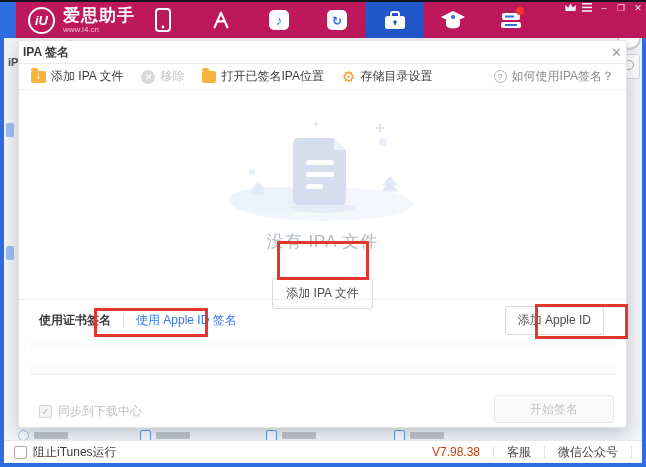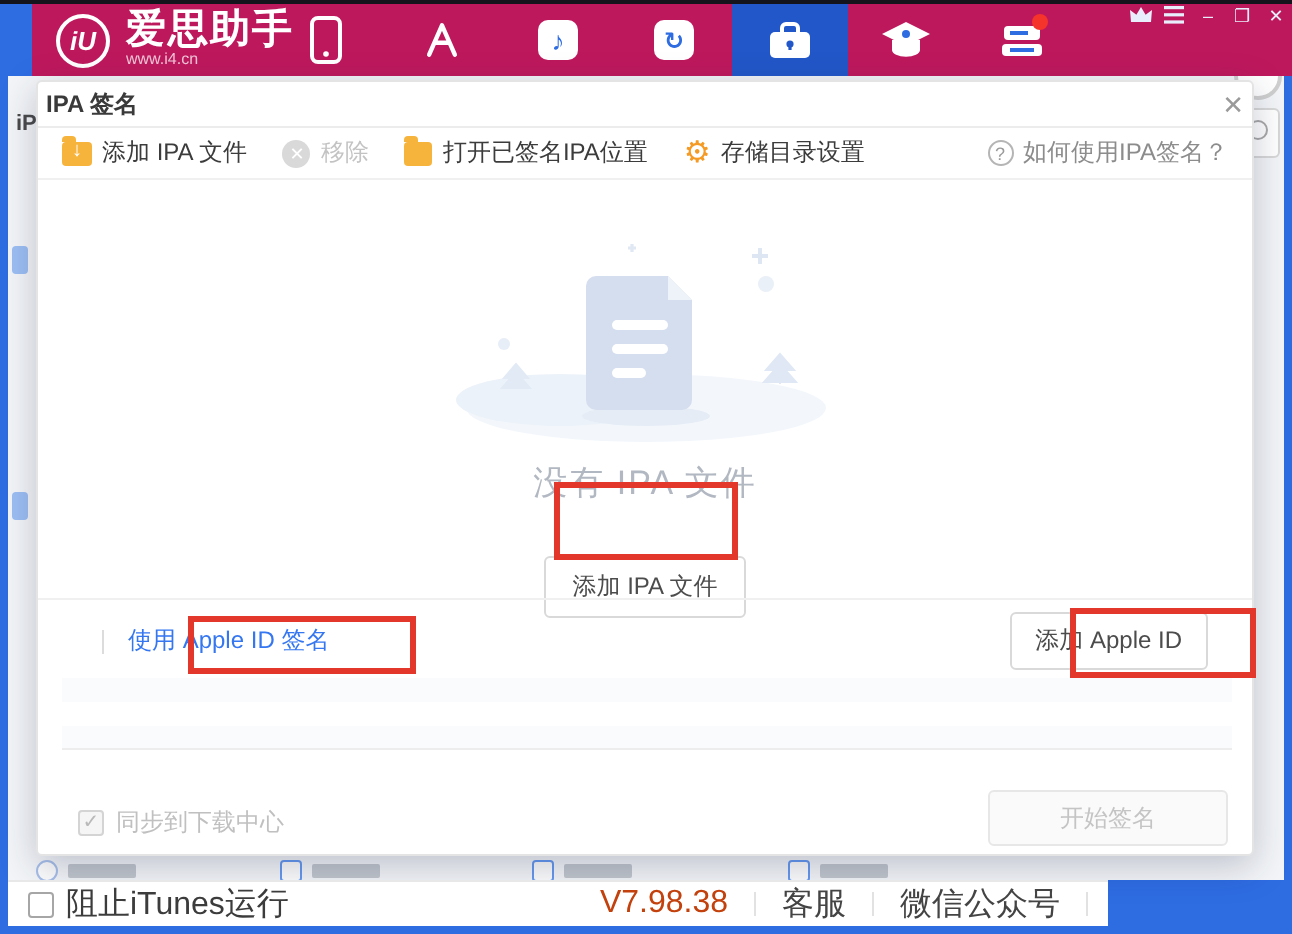--- a/index.html
+++ b/index.html
@@ -5,21 +5,21 @@
   * { margin:0; padding:0; box-sizing:border-box; }
   body { font-family:"Liberation Sans","DejaVu Sans",sans-serif; background:#222; }
   .window{ position:relative; width:646px; height:467px; background:#2e6ce2; overflow:hidden; }
   .window::before{ content:""; position:absolute; top:0; left:0; right:0; height:2px; background:#14141c; z-index:30;}
 
   
   .titlebar{ position:absolute; top:2px; left:16px; width:100%; height:36px; background:#be185d; z-index:2;}
   .logo-wrap{ position:absolute; left:12px; top:5px; display:flex; align-items:center; gap:8px;}
   .logo-circle{ width:27px; height:27px; border:2px solid #fff; border-radius:50%; color:#fff;
     font-weight:bold; font-size:13px; font-style:italic; display:flex; align-items:center; justify-content:center;}
-  .app-name{ color:#fff; font-size:20px; font-weight:bold; letter-spacing:1px; line-height:17px;}
+  .app-name{ color:#fff; font-size:17px; font-weight:bold; letter-spacing:1px; line-height:17px;}
   .app-url{ color:rgba(255,255,255,.75); font-size:8px; margin-top:1px;}
   .nav-icons{ position:absolute; left:118px; top:0; height:36px; display:flex;}
   .nav-item{ width:58px; height:36px; display:flex; align-items:center; justify-content:center; position:relative; cursor:pointer;}
   .nav-item.active{ background:#2257c9; }
   .nav-item svg{ display:block; }
   .badge-dot{ position:absolute; top:5px; right:16px; width:8px; height:8px; background:#f5342c; border-radius:50%;}
   .win-controls{ position:absolute; top:3px; right:2px; display:flex; gap:5px; align-items:center; color:#fff; z-index:31;}
   .win-controls .wc{ width:12px; height:10px; font-size:9px; line-height:10px; text-align:center; color:#e9eefc; cursor:pointer;}
 
   
@@ -80,22 +80,22 @@
   .trow:nth-child(odd){ background:#fafbfc;}
   .table-bottom{ border-bottom:1px solid #ededed;}
   .panel-footer{ position:absolute; top:95px; left:20px; right:12px; height:30px;}
   .sync-check{ display:flex; align-items:center; gap:6px; font-size:12px; color:#c0c0c0; margin-top:8px;}
   .cb{ width:13px; height:13px; border:1px solid #d4d4d4; border-radius:2px; background:#f5f5f5;
     color:#b9b9b9; font-size:10px; line-height:12px; text-align:center;}
   .start-btn{ position:absolute; right:0; top:0; width:120px; height:28px; background:#fafafa; border:1px solid #e7e7e7;
     border-radius:3px; font-size:12px; color:#c4c4c4; text-align:center; line-height:26px;}
 
   
-  .statusbar{ position:absolute; left:4px; bottom:4px; width:550px; height:23px; background:#fff; border-top:1px solid #e8e8e8;
-    display:flex; align-items:center; padding:0 10px; font-size:16px; color:#3c3c3c; z-index:6;}
+  .statusbar{ position:absolute; left:4px; bottom:4px; width:638px; height:23px; background:#fff; border-top:1px solid #e8e8e8;
+    display:flex; align-items:center; padding:0 10px; font-size:12px; color:#3c3c3c; z-index:6;}
   .cb-empty{ width:13px; height:13px; border:1px solid #a6a6a6; border-radius:2px; background:#fff; margin-right:6px;}
   .sb-right{ margin-left:auto; display:flex; align-items:center; gap:0;}
   .sb-right .sb-item{ padding:0 13px; cursor:pointer; color:#444;}
   .sb-right .sb-version{ color:#c2410c; cursor:default;}
   .sb-sep{ width:1px; height:12px; background:#e2e2e2;}
 
   
   .anno{ position:absolute; border:3px solid #e2372a; z-index:12; pointer-events:none;}
 
   
@@ -270,20 +270,21 @@
         <rect x="88" y="44" width="28" height="5" rx="2.5" fill="#fff"></rect>
         <rect x="88" y="56" width="28" height="5" rx="2.5" fill="#fff"></rect>
         <rect x="88" y="68" width="17" height="5" rx="2.5" fill="#fff"></rect>
       </svg>
       <div class="empty-text">没有 IPA 文件</div>
       <div class="empty-btn">添加 IPA 文件</div>
     </div>
 
     <div class="sign-panel">
       <div class="tab-row">
+        <span class="tab">使用证书签名</span>
         <span class="tab-sep"></span>
         <span class="tab active">使用 Apple ID 签名</span>
       </div>
       <div class="add-appleid-btn">添加 Apple ID</div>
 
       <div class="table">
         <div class="trow"></div>
         <div class="trow"></div>
         <div class="trow table-bottom"></div>
       </div>

